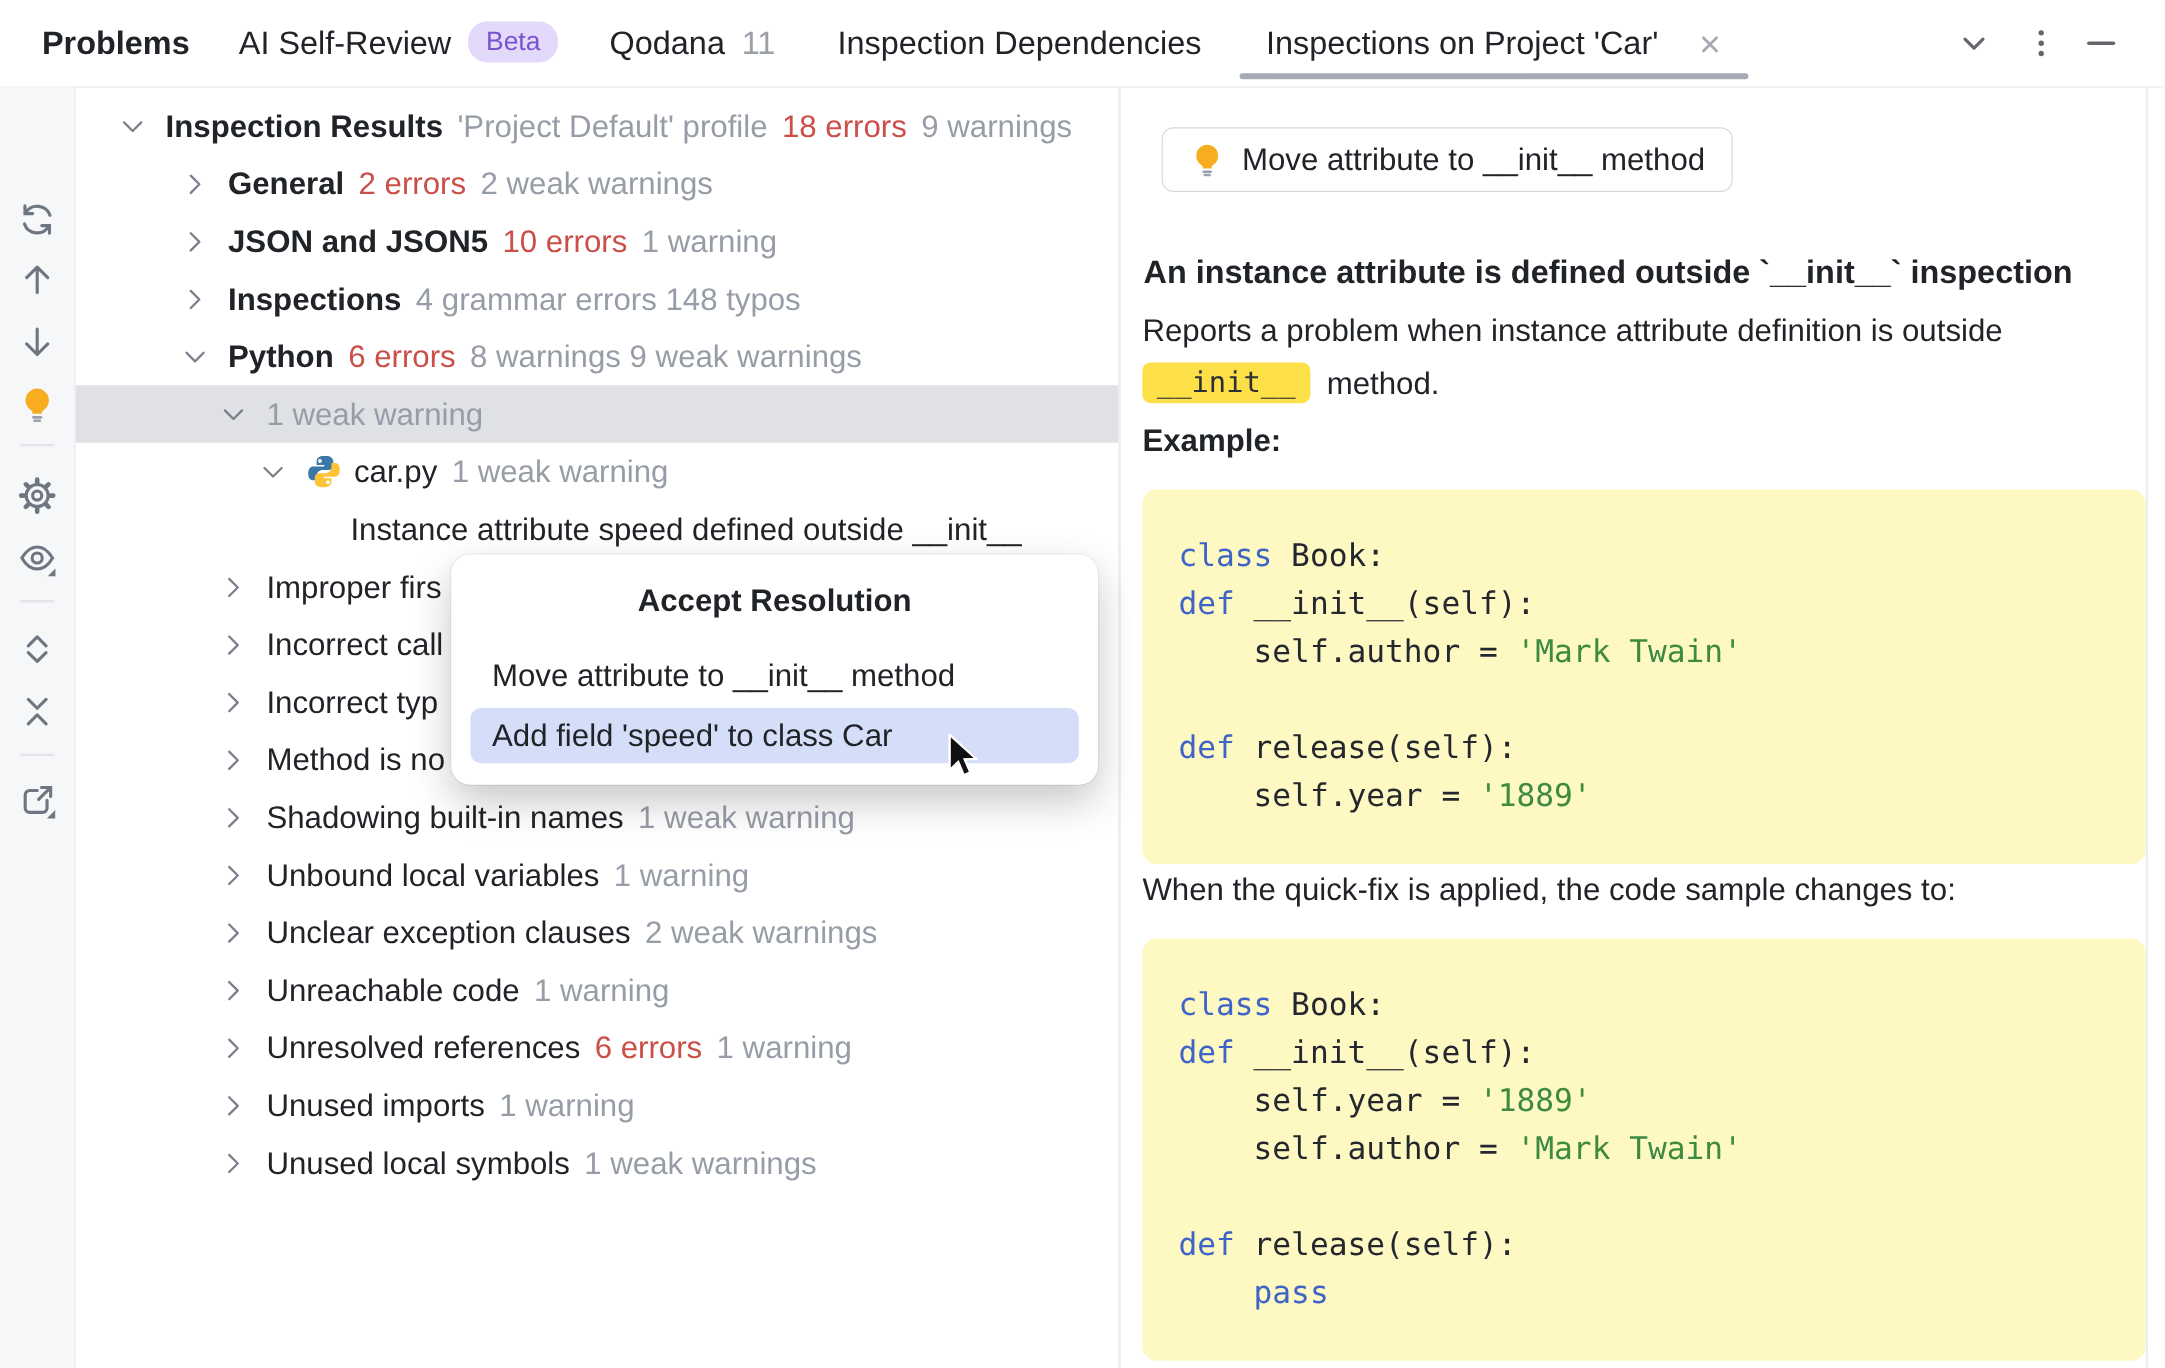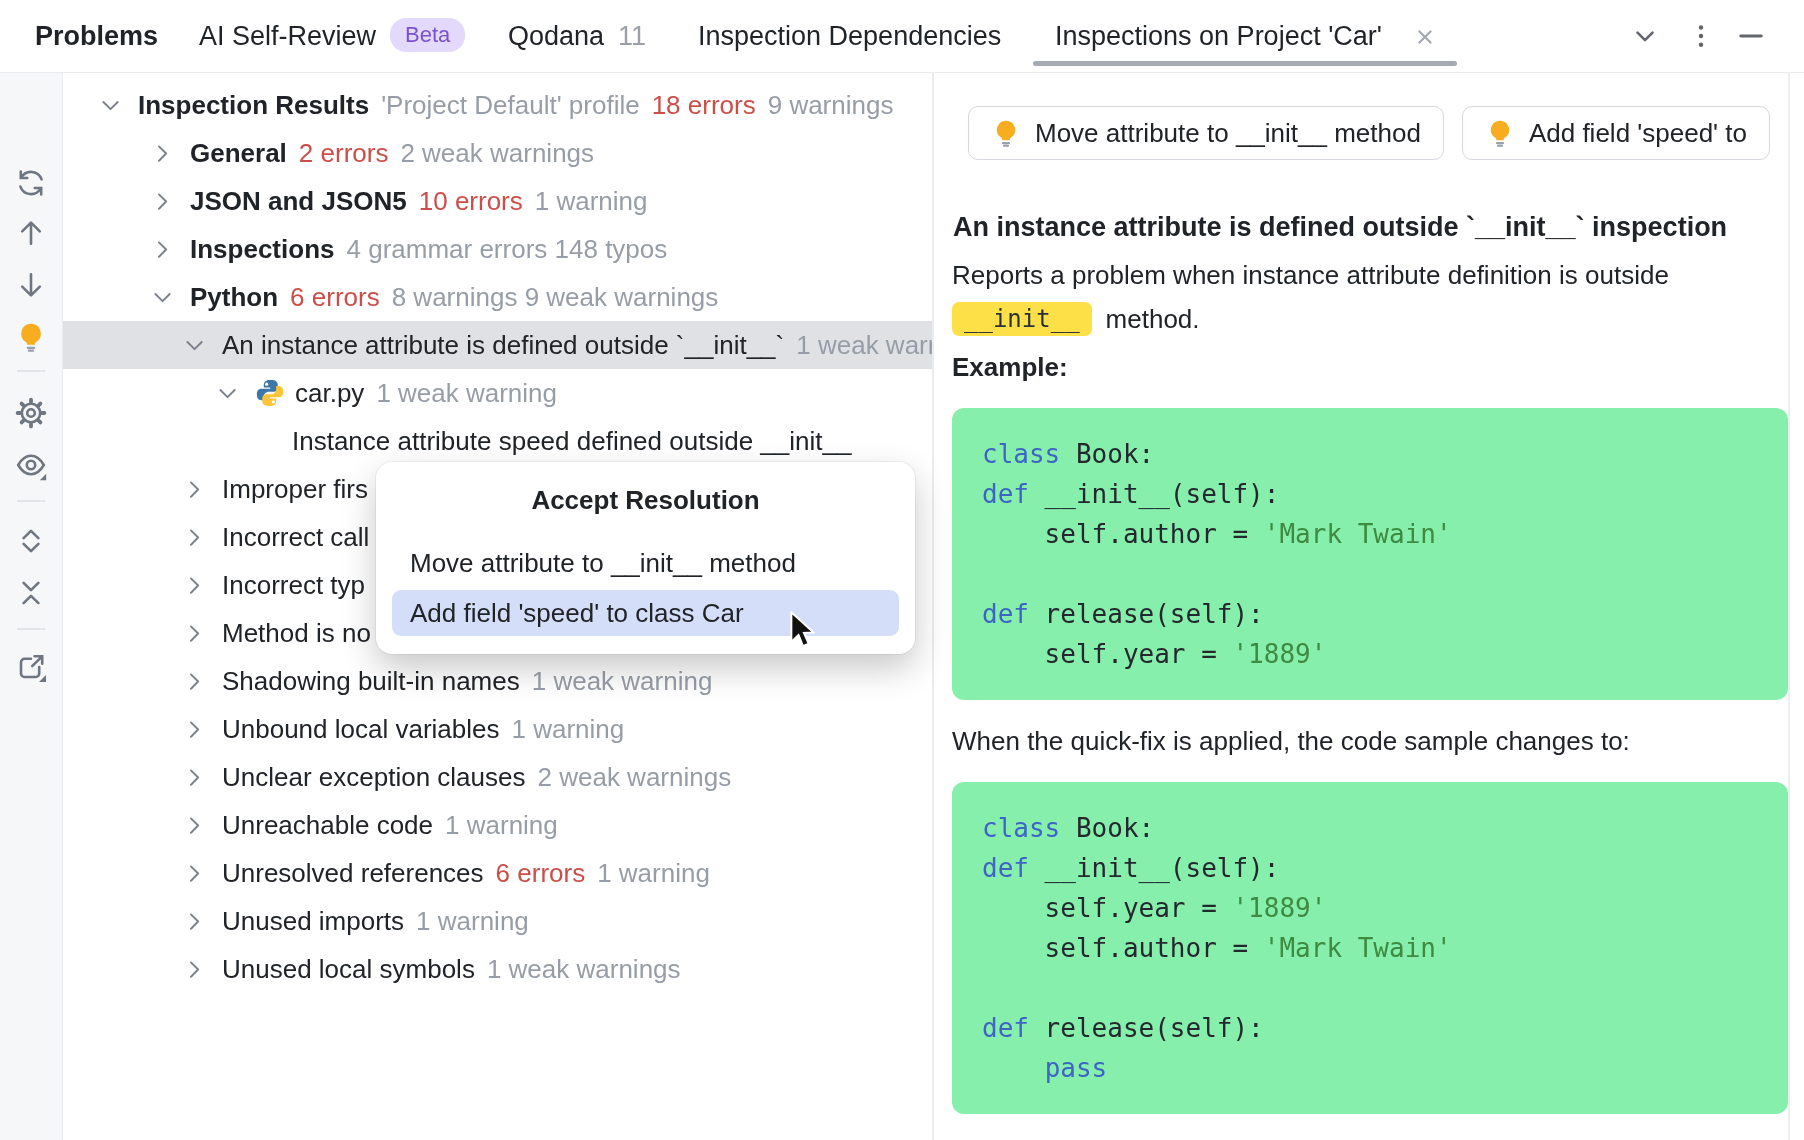--- a/index.html
+++ b/index.html
@@ -48,21 +48,21 @@
 
   
   .btnrow{position:absolute;left:968px;top:106px;display:flex;gap:18px;z-index:2;}
   .qf-btn{height:54px;border:1.5px solid #d5d8de;border-radius:10px;background:#fff;display:flex;align-items:center;
           gap:14px;padding:0 22px;font-size:26px;white-space:nowrap;color:#202327;font-family:"Liberation Sans",sans-serif;}
   .heading{position:absolute;left:953px;top:212px;font-size:27px;font-weight:700;white-space:nowrap;}
   .desc1{position:absolute;left:952px;top:260px;font-size:26px;}
   .desc2{position:absolute;left:952px;top:298px;font-size:26px;height:42px;display:flex;align-items:center;gap:14px;}
   .chip{font-family:"DejaVu Sans Mono",monospace;background:#fde047;border-radius:7px;padding:3px 12px;font-size:24px;color:#2b2f36;}
   .example{position:absolute;left:952px;top:352px;font-size:26px;font-weight:700;}
-  .codeblock{position:absolute;left:952px;width:836px;background:#86efac;border-radius:12px;padding:26px 30px;
+  .codeblock{position:absolute;left:952px;width:836px;background:#fef9c3;border-radius:12px;padding:36px 30px;
              font-family:"DejaVu Sans Mono",monospace;font-size:26px;line-height:40px;box-sizing:border-box;}
   .cb1{top:408px;}
   .cb2{top:782px;}
   .code-line{height:40px;white-space:pre;}
   .c-kw{color:#3e64c6;}
   .c-str{color:#3d8a40;}
   .c-p{color:#24282e;}
   .note{position:absolute;left:952px;top:726px;font-size:26px;}
 </style>
 </head>
@@ -194,21 +194,20 @@
         <span class="seg seg-bold">Python</span>
         <span class="seg seg-red">6 errors</span>
         <span class="seg seg-gray">8 warnings 9 weak warnings</span>
       </div>
       <div class="tree-row selected" style="padding-left: 117px;">
         <span class="tw">
           <svg width="22" height="22" viewBox="0 0 16 16">
             <path d="M3.2 5.8L8.4 11l5.2-5.2" fill="none" stroke="#7b818c" stroke-width="1.4" stroke-linecap="round" stroke-linejoin="round"></path>
           </svg>
         </span>
-        <span class="seg seg-plain">An instance attribute is defined outside `__init__`</span>
         <span class="seg seg-gray">1 weak warning</span>
       </div>
       <div class="tree-row" style="padding-left: 150px;">
         <span class="tw">
           <svg width="22" height="22" viewBox="0 0 16 16">
             <path d="M3.2 5.8L8.4 11l5.2-5.2" fill="none" stroke="#7b818c" stroke-width="1.4" stroke-linecap="round" stroke-linejoin="round"></path>
           </svg>
         </span>
         <svg class="pyic" viewBox="0 0 16 16">
           <path fill="#3b78a8" d="M7.9 1.1C5.9 1.1 4.7 2 4.7 3.6v1.5h3.4v.6H3.3C1.7 5.7 1 6.9 1 8.8c0 1.8.7 3 2.3 3h1.4V9.9c0-1.6 1.3-2.6 2.8-2.6h2.6c1.2 0 2-.9 2-2.1V3.6c0-1.6-1.2-2.5-3.2-2.5z"></path>
@@ -323,27 +322,20 @@
   <div class="vdiv"></div>
   <div class="scrolltrack"></div>
 
   <div class="btnrow" id="btnrow">
       <button class="qf-btn">
         <svg width="30" height="30" viewBox="0 0 16 16">
           <path fill="#f7ad1f" d="M8 1.4a4.9 4.9 0 0 1 2.6 9.05c-.35.22-.6.5-.6.9v.55H6v-.55c0-.4-.25-.68-.6-.9A4.9 4.9 0 0 1 8 1.4z"></path>
           <path stroke="#98a0ab" stroke-width="1.1" stroke-linecap="round" fill="none" d="M6.4 13.4h3.2M6.9 14.8h2.2"></path>
         </svg>
         <span>Move attribute to __init__ method</span>
-      </button>
-      <button class="qf-btn">
-        <svg width="30" height="30" viewBox="0 0 16 16">
-          <path fill="#f7ad1f" d="M8 1.4a4.9 4.9 0 0 1 2.6 9.05c-.35.22-.6.5-.6.9v.55H6v-.55c0-.4-.25-.68-.6-.9A4.9 4.9 0 0 1 8 1.4z"></path>
-          <path stroke="#98a0ab" stroke-width="1.1" stroke-linecap="round" fill="none" d="M6.4 13.4h3.2M6.9 14.8h2.2"></path>
-        </svg>
-        <span>Add field 'speed' to</span>
       </button>
     </div>
   <div class="heading">An instance attribute is defined outside `__init__` inspection</div>
   <div class="desc1">Reports a problem when instance attribute definition is outside</div>
   <div class="desc2">
     <span class="chip">__init__</span>
     <span>method.</span>
   </div>
   <div class="example">Example:</div>
   <div class="codeblock cb1" id="code1">

